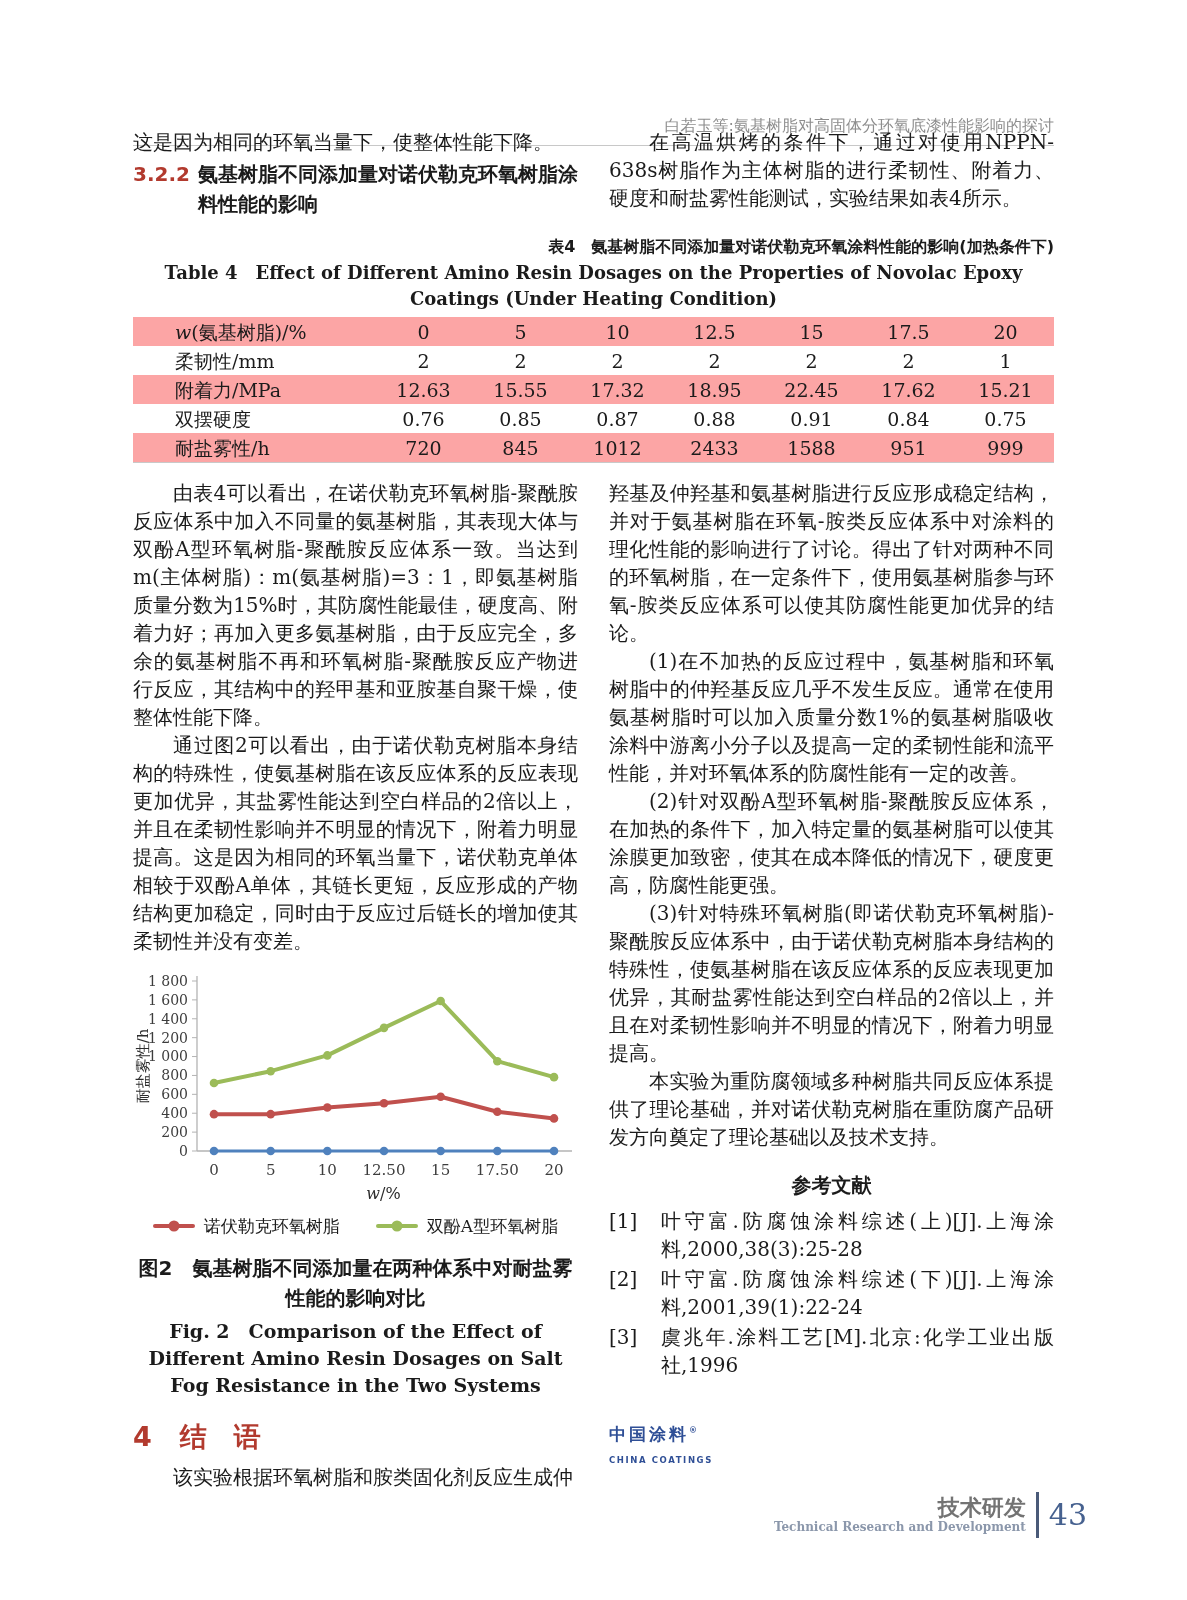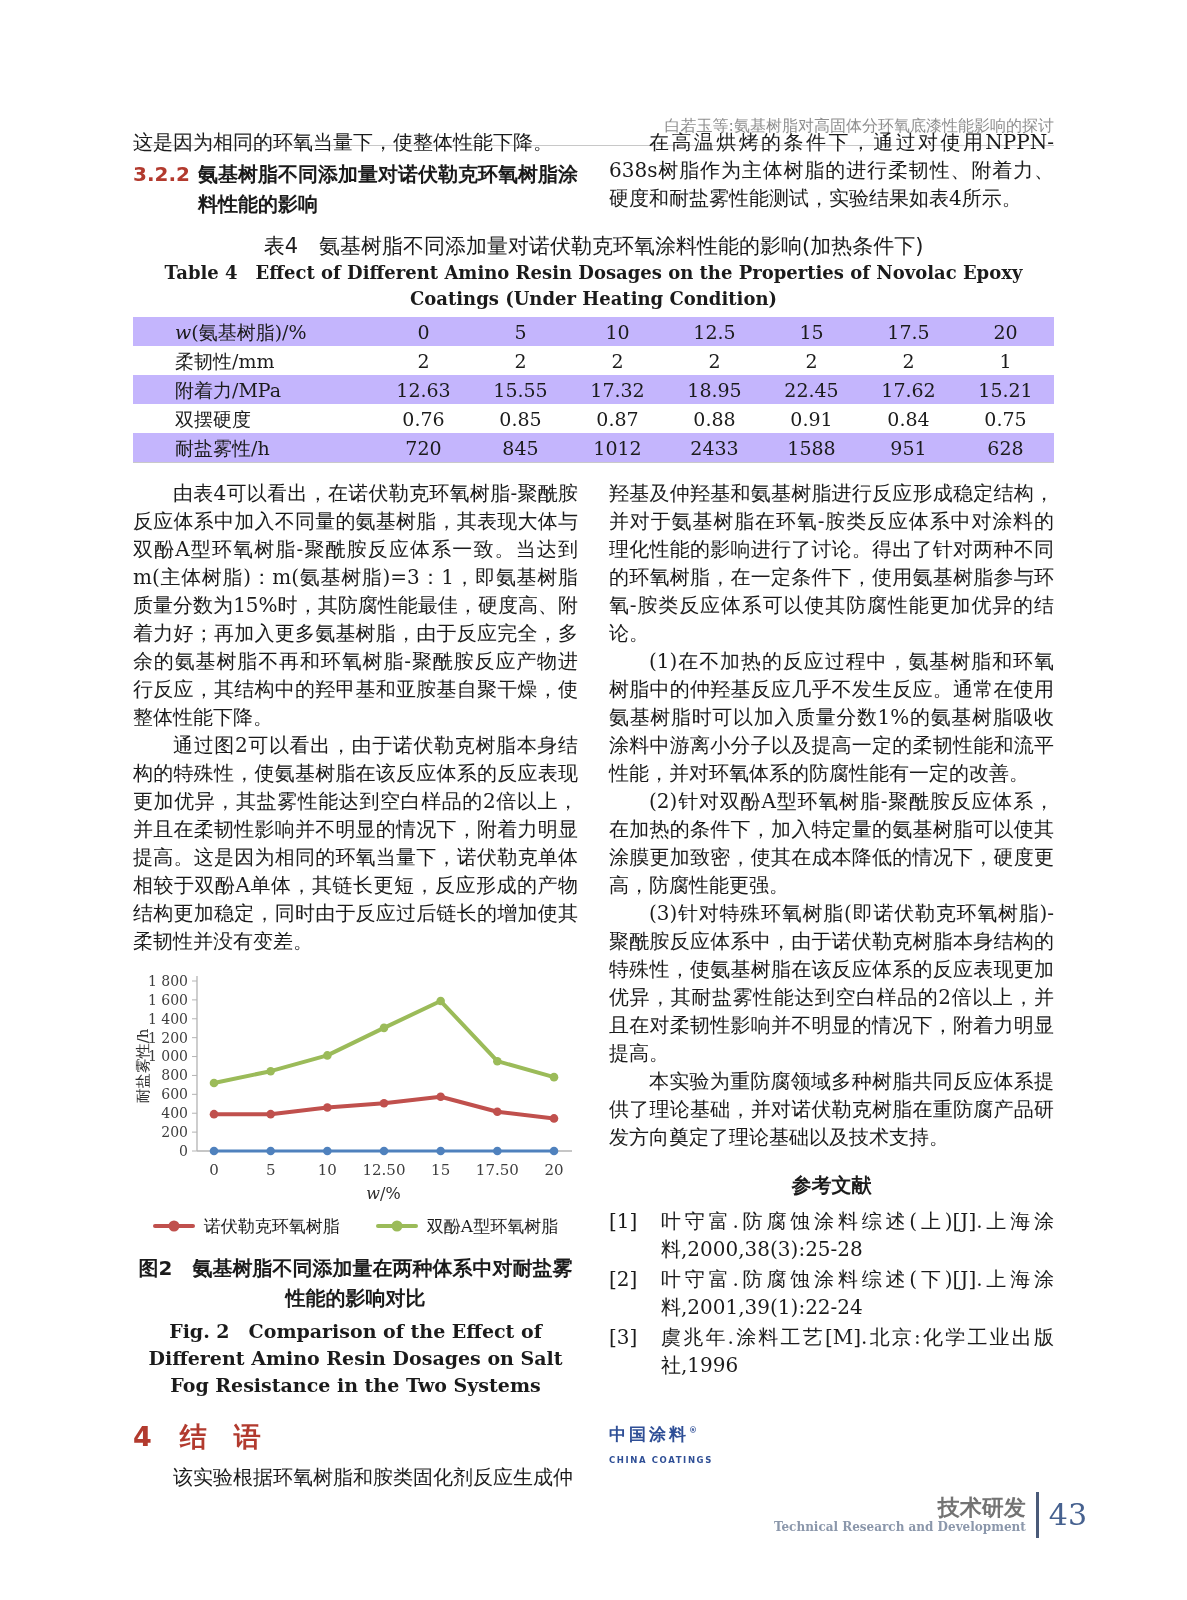--- a/index.html
+++ b/index.html
@@ -11,28 +11,28 @@
         color:#8e8e8e;padding-bottom:9px;border-bottom:1px solid #c8c8c8;margin-top:36px;}
   .content{position:absolute;left:133px;top:128px;width:921px;}
   .top-row,.main-row{display:flex;gap:31px;}
   .col{width:445px;}
   .para{text-indent:2em;text-align:justify;margin:0;}
   .para.noindent{text-indent:0;}
   .section-322{display:flex;gap:8px;font-weight:bold;margin-top:3px;
         font-family:"DejaVu Sans","Liberation Sans",sans-serif;line-height:30px;}
   .section-num{color:#b23a2e;flex:none;}
   .table-block{margin-top:14px;}
-  .tb-cap-zh{text-align:center;font-weight:normal;font-size:21px;line-height:27px;
+  .tb-cap-zh{text-align:right;font-weight:bold;font-size:16px;line-height:27px;
         font-family:"DejaVu Sans","Liberation Sans",sans-serif;}
   .tb-cap-en{text-align:center;font-weight:bold;font-size:18px;line-height:26px;}
   table{width:100%;border-collapse:collapse;margin-top:5px;font-size:19px;table-layout:fixed;
         border-bottom:1px solid #c9c9c9;}
   td{height:29px;text-align:center;padding:0;overflow:hidden;}
   td.label-cell{text-align:left;padding-left:42px;}
-  tr.pink{background:#c4b5fd;}
+  tr.pink{background:#fca5a5;}
   tr.white{background:#ffffff;}
   .main-row{margin-top:16px;}
   .figure{margin-top:10px;}
   #chart svg{display:block;}
   .legend{display:flex;justify-content:center;gap:36px;margin-top:8px;font-size:17px;line-height:22px;}
   .legend-item{display:flex;align-items:center;gap:9px;}
   .legend-marker{position:relative;width:42px;height:4px;border-radius:2px;flex:none;}
   .legend-dot{position:absolute;left:50%;top:50%;width:11px;height:11px;border-radius:50%;
         transform:translate(-50%,-50%);}
   .fig-cap-zh{margin-top:16px;text-align:center;font-weight:bold;font-size:20px;line-height:30px;
@@ -130,21 +130,21 @@
               <td>0.75</td>
             </tr>
             <tr class="pink">
               <td class="label-cell" style="width: 200px;">耐盐雾性/h</td>
               <td>720</td>
               <td>845</td>
               <td>1012</td>
               <td>2433</td>
               <td>1588</td>
               <td>951</td>
-              <td>628</td>
+              <td>999</td>
             </tr>
           </tbody>
         </table>
     </div>
 
     <div class="main-row">
 
       <div class="col">
         <div class="para">由表4可以看出，在诺伏勒克环氧树脂-聚酰胺反应体系中加入不同量的氨基树脂，其表现大体与双酚A型环氧树脂-聚酰胺反应体系一致。当达到m(主体树脂)：m(氨基树脂)=3：1，即氨基树脂质量分数为15%时，其防腐性能最佳，硬度高、附着力好；再加入更多氨基树脂，由于反应完全，多余的氨基树脂不再和环氧树脂-聚酰胺反应产物进行反应，其结构中的羟甲基和亚胺基自聚干燥，使整体性能下降。</div>
         <div class="para">通过图2可以看出，由于诺伏勒克树脂本身结构的特殊性，使氨基树脂在该反应体系的反应表现更加优异，其盐雾性能达到空白样品的2倍以上，并且在柔韧性影响并不明显的情况下，附着力明显提高。这是因为相同的环氧当量下，诺伏勒克单体相较于双酚A单体，其链长更短，反应形成的产物结构更加稳定，同时由于反应过后链长的增加使其柔韧性并没有变差。</div>

